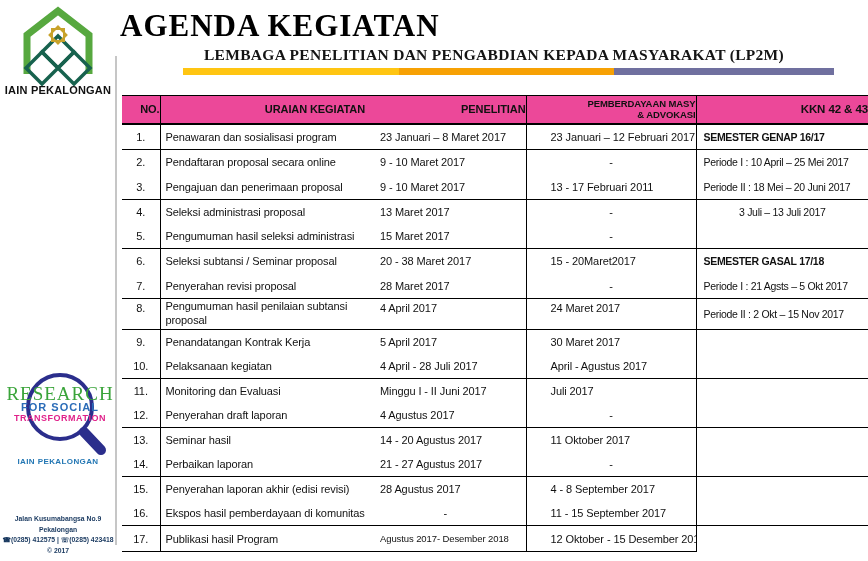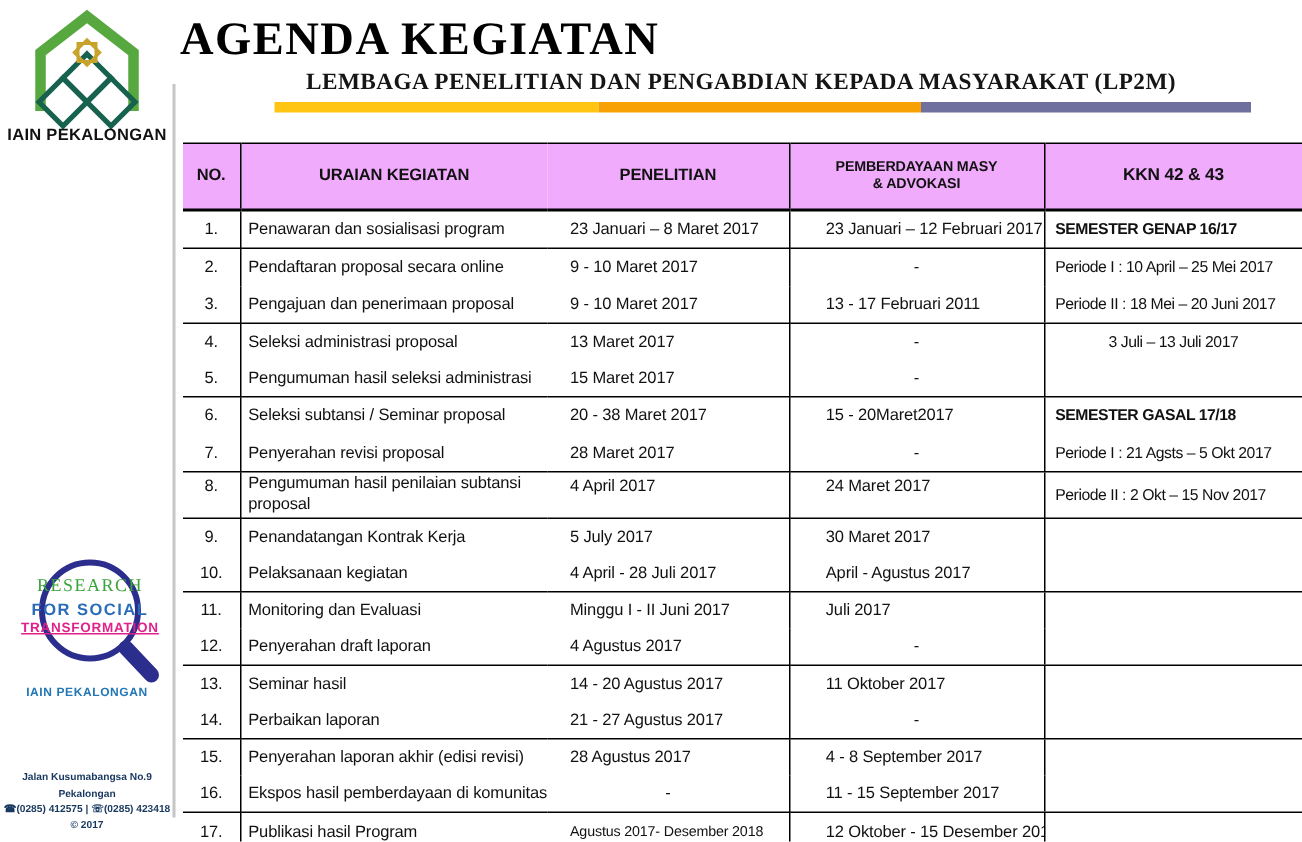--- a/index.html
+++ b/index.html
@@ -7,23 +7,23 @@
   #stage { position:relative; width:868px; height:561px; background:#fff; overflow:hidden; color:#1a1a1a; }
 
   
   .sidebar-divider { position:absolute; left:115px; top:56px; width:2px; height:489px; background:#c6c6c6; }
   .iain-logo { position:absolute; left:16px; top:6px; }
   .iain-label { position:absolute; left:0; top:84px; width:116px; text-align:center;
                 font-weight:bold; font-size:11px; letter-spacing:0.2px; color:#111; }
   .research-logo { position:absolute; left:4px; top:370px; width:112px; height:90px; }
   .research-logo svg { position:absolute; left:0; top:0; }
   .rs-line { position:absolute; width:112px; text-align:center; white-space:nowrap; }
-  .rs-1 { top:13px; font-family:"Liberation Serif", serif; font-size:12px; color:#3aa43a; letter-spacing:1px; }
+  .rs-1 { top:13px; font-family:"Liberation Serif", serif; font-size:19px; color:#3aa43a; letter-spacing:1px; }
   .rs-2 { top:31px; font-size:11px; font-weight:bold; color:#2b6cb8; letter-spacing:1px; }
-  .rs-3 { top:43px; font-size:9px; font-weight:bold; color:#e0218a; letter-spacing:0.5px;text-decoration:underline; }
+  .rs-3 { top:43px; font-size:9px; font-weight:bold; color:#e0218a; letter-spacing:0.5px; }
   .lp2m-logo { position:absolute; left:0; top:459px; width:116px; text-align:center; }
   .lp2m-text { font-style:italic; font-weight:bold; font-size:28px; letter-spacing:-2px;
                color:#2377b4; line-height:30px; }
   .lp2m-text .p-green { color:#35a077; }
   .lp2m-label { font-size:8px; font-weight:bold; color:#2377b4; letter-spacing:0.4px; margin-top:-2px; }
   .address { position:absolute; left:0; top:514px; width:116px; text-align:center;
              font-size:6.8px; font-weight:bold; color:#17375e; line-height:1.55; }
 
   
   .page-title { position:absolute; left:120px; top:8px; width:748px; 
@@ -35,22 +35,22 @@
   .bar { position:absolute; left:183px; top:68px; width:651px; height:7px; display:flex; }
   .bar .seg1 { width:216px; height:7px; }
   .bar .seg2 { width:215px; height:7px; }
   .bar .seg3 { width:220px; height:7px; }
 
   
   table.agenda { position:absolute; left:122px; top:95px; width:746px;
                  border-collapse:collapse; table-layout:fixed;
                  font-size:11px; letter-spacing:-0.1px; color:#111;
                  border-top:1px solid #000; }
-  .agenda th { background:#f0abfc; border-bottom:2px solid #000; font-weight:bold;
-               font-size:11px; height:44px; padding:0; text-align:center; vertical-align:middle; }
+  .agenda th { background:#ec4899; border-bottom:2px solid #000; font-weight:bold;
+               font-size:11px; height:28px; padding:0; text-align:right; vertical-align:middle; }
   .agenda th.two-line { font-size:9.5px; line-height:1.2; }
   .agenda th.kkn-h { font-size:11.5px; }
   .agenda tbody tr { height:24.5px; }
   .agenda tr.h23 { height:23px; }
   .agenda tr.h31 { height:31px; }
   .agenda tr.h26 { height:26px; }
   .agenda td { padding:0; vertical-align:middle; white-space:nowrap; overflow:hidden; }
   td.no  { text-align:center; }
   td.ur  { padding-left:5px; }
   td.pen { padding-left:15px; }
@@ -201,21 +201,21 @@
         <td class="ur wrap">Pengumuman hasil penilaian subtansi proposal</td>
         <td class="pen bpen" style="vertical-align:top; padding-top:3px;">4 April 2017</td>
         <td class="pem bpem" style="vertical-align:top; padding-top:3px;">24 Maret 2017</td>
         <td class="kkn kb">
             <div class="kl kl31">Periode II : 2 Okt – 15 Nov 2017</div>
           </td>
       </tr>
       <tr>
         <td class="no bno">9.</td>
         <td class="ur">Penandatangan Kontrak Kerja</td>
-        <td class="pen bpen">5 July 2017</td>
+        <td class="pen bpen">5 April 2017</td>
         <td class="pem bpem">30 Maret 2017</td>
         <td class="kkn kb" rowspan="2"></td>
       </tr>
       <tr class="ge">
         <td class="no bno">10.</td>
         <td class="ur">Pelaksanaan kegiatan</td>
         <td class="pen bpen">4 April - 28 Juli 2017</td>
         <td class="pem bpem">April - Agustus 2017</td>
       </tr>
       <tr>

